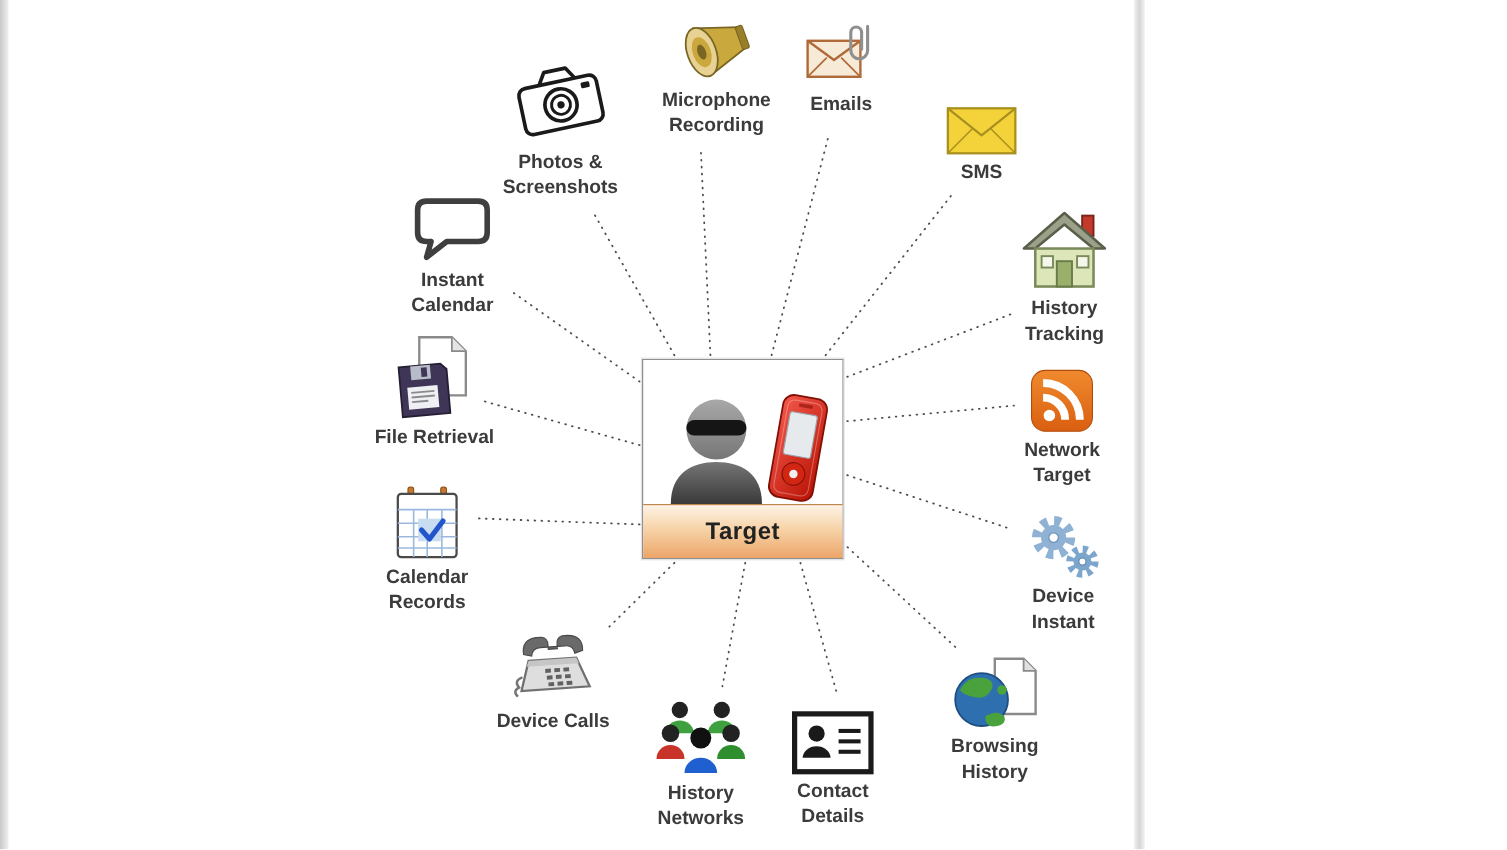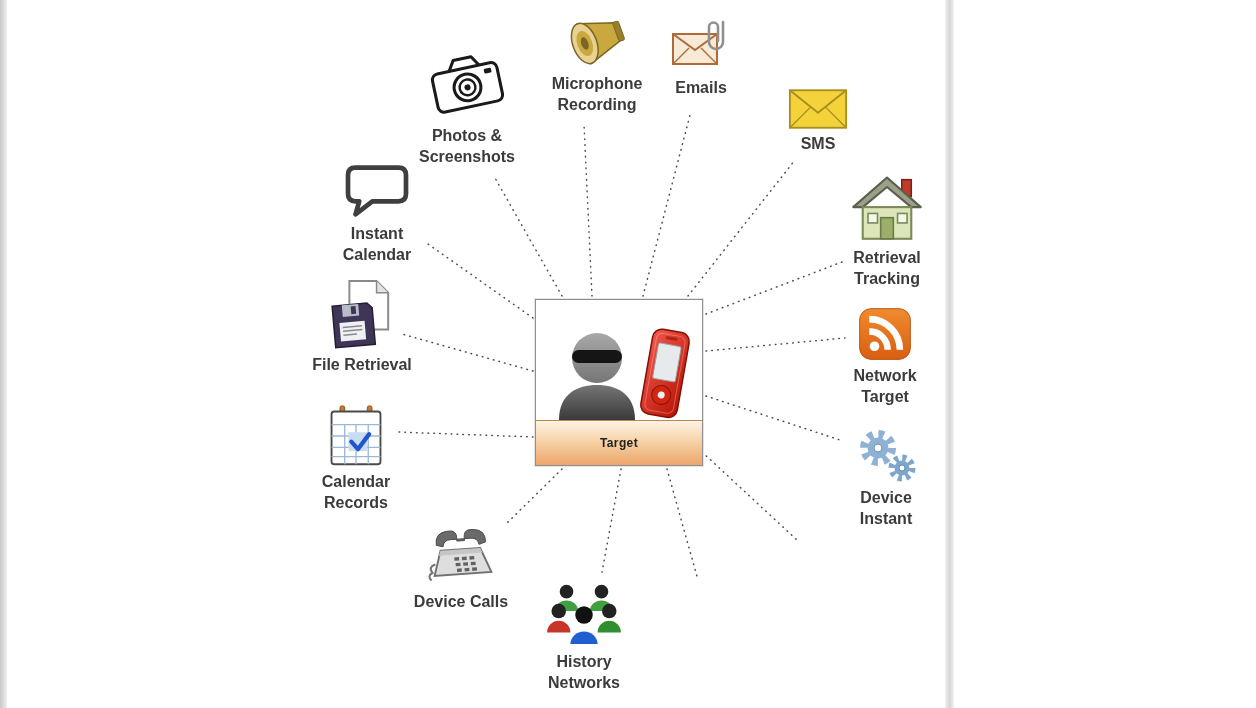--- a/index.html
+++ b/index.html
@@ -13,21 +13,21 @@
   .connectors line{stroke:#4d4d4d;stroke-width:1.5;stroke-dasharray:.6 5.2;stroke-linecap:round}
   .node{position:absolute;display:flex;flex-direction:column;align-items:center;text-align:center}
   .node .icon{display:block;line-height:0}
   .node .label{margin-top:4px;font-size:16px;font-weight:700;color:#3b3b3b;line-height:1.3}
   .target-box{position:absolute;left:535px;top:299px;width:168px;height:167px;background:#fff;
     border:1px solid #8f8f8f;outline:1px solid #e4e4e4;display:flex;flex-direction:column}
   .target-art{flex:1;display:flex;align-items:flex-end;justify-content:center;overflow:hidden}
   .target-strip{height:45px;border-top:1px solid #c0854a;
     background:linear-gradient(180deg,#fdf3e6 0%,#f7d3a8 45%,#eca569 100%);
     display:flex;align-items:center;justify-content:center}
-  .target-strip span{font-size:12px;font-weight:700;color:#222;letter-spacing:.4px}
+  .target-strip span{font-size:20px;font-weight:700;color:#222;letter-spacing:.4px}
 </style>
 </head>
 <body>
 
 <div class="canvas">
 
   <div class="edge left"></div>
   <div class="edge right"></div>
 
   <svg class="connectors" width="1256" height="708" viewBox="0 0 1256 708">
@@ -140,21 +140,21 @@
     <span class="icon">
       <svg width="76" height="78" viewBox="0 0 72 72">
         <rect x="50" y="12" width="9" height="16" fill="#c23a2a" stroke="#7a241a" stroke-width="1.5"></rect>
         <path d="M4 38 L36 10 L68 38 L59 38 L36 19 L13 38 Z" fill="#9aa08a" stroke="#5a5f4a" stroke-width="2" stroke-linejoin="round"></path>
         <rect x="13" y="38" width="46" height="30" fill="#dce6b8" stroke="#7a8a5a" stroke-width="2"></rect>
         <rect x="30" y="48" width="12" height="20" fill="#9ab06a" stroke="#6a7a4a" stroke-width="1.5"></rect>
         <rect x="18" y="44" width="9" height="9" fill="#f4f7ea" stroke="#7a8a5a" stroke-width="1.5"></rect>
         <rect x="46" y="44" width="9" height="9" fill="#f4f7ea" stroke="#7a8a5a" stroke-width="1.5"></rect>
       </svg>
     </span>
-    <div class="label">Retrieval Tracking</div>
+    <div class="label">History Tracking</div>
   </div>
 
   <div class="node" style="left:840px;top:306px;width:90px">
     <span class="icon">
       <svg width="56" height="56" viewBox="0 0 64 64">
         <defs>
           <linearGradient id="rssGrad" x1="0" y1="0" x2="0" y2="1">
             <stop offset="0" stop-color="#f08a2e"></stop>
               <stop offset="1" stop-color="#d95f10"></stop>
           </linearGradient>
@@ -177,21 +177,47 @@
           <circle cx="25" cy="22" r="4" fill="#ffffff" stroke="#6a92b8"></circle>
           <circle cx="49" cy="42" r="10" fill="none" stroke="#7da6cc" stroke-width="7" stroke-dasharray="3.9 3.95"></circle>
           <circle cx="49" cy="42" r="7.5" fill="#7da6cc"></circle>
           <circle cx="49" cy="42" r="3" fill="#ffffff" stroke="#5f89ae"></circle>
         </g>
       </svg>
     </span>
     <div class="label">Device Instant</div>
   </div>
 
-
+  <div class="node" style="left:779px;top:545px;width:100px">
+    <span class="icon">
+      <svg width="76" height="64" viewBox="0 0 76 64">
+        <path d="M38 4 h24 l10 10 v36 h-34 z" fill="#fff" stroke="#8a8a8a" stroke-width="2"></path>
+        <path d="M62 4 v10 h10" fill="#e0e0e0" stroke="#8a8a8a" stroke-width="1.5"></path>
+        <circle cx="27" cy="38" r="22" fill="#2e6fb0" stroke="#1d4e82" stroke-width="1.5"></circle>
+        <path d="M9 30 q6 -12 20 -10 q10 2 6 10 q-4 8 -14 6 q-10 -2 -12 -6 z" fill="#49a23c"></path>
+        <path d="M30 52 q10 -6 16 0 q2 6 -6 8 q-10 2 -10 -8 z" fill="#49a23c"></path>
+        <circle cx="44" cy="30" r="4" fill="#49a23c"></circle>
+      </svg>
+    </span>
+    <div class="label">Browsing History</div>
+  </div>
+
+  <div class="node" style="left:649px;top:592px;width:90px">
+    <span class="icon">
+      <svg width="70" height="54" viewBox="0 0 72 56">
+        <rect x="3" y="3" width="66" height="50" fill="#fff" stroke="#1a1a1a" stroke-width="4.5"></rect>
+        <circle cx="22" cy="20" r="7" fill="#1a1a1a"></circle>
+        <path d="M10 41 a12 10 0 0 1 24 0 z" fill="#1a1a1a"></path>
+        <rect x="41" y="16" width="19" height="3.5" fill="#1a1a1a"></rect>
+        <rect x="41" y="25" width="19" height="3.5" fill="#1a1a1a"></rect>
+        <rect x="41" y="34" width="19" height="3.5" fill="#1a1a1a"></rect>
+      </svg>
+    </span>
+    <div class="label">Contact Details</div>
+  </div>
 
   <div class="node" style="left:529px;top:580px;width:110px">
     <span class="icon">
       <svg width="78" height="68" viewBox="0 0 80 70">
         <circle cx="22" cy="12" r="7" fill="#222"></circle>
         <path d="M10 32 a12 11 0 0 1 24 0 z" fill="#3fa03f"></path>
         <circle cx="58" cy="12" r="7" fill="#222"></circle>
         <path d="M46 32 a12 11 0 0 1 24 0 z" fill="#3fa03f"></path>
         <circle cx="14" cy="32" r="7.5" fill="#222"></circle>
         <path d="M2 54 a12 12 0 0 1 24 0 z" fill="#c8342a"></path>

